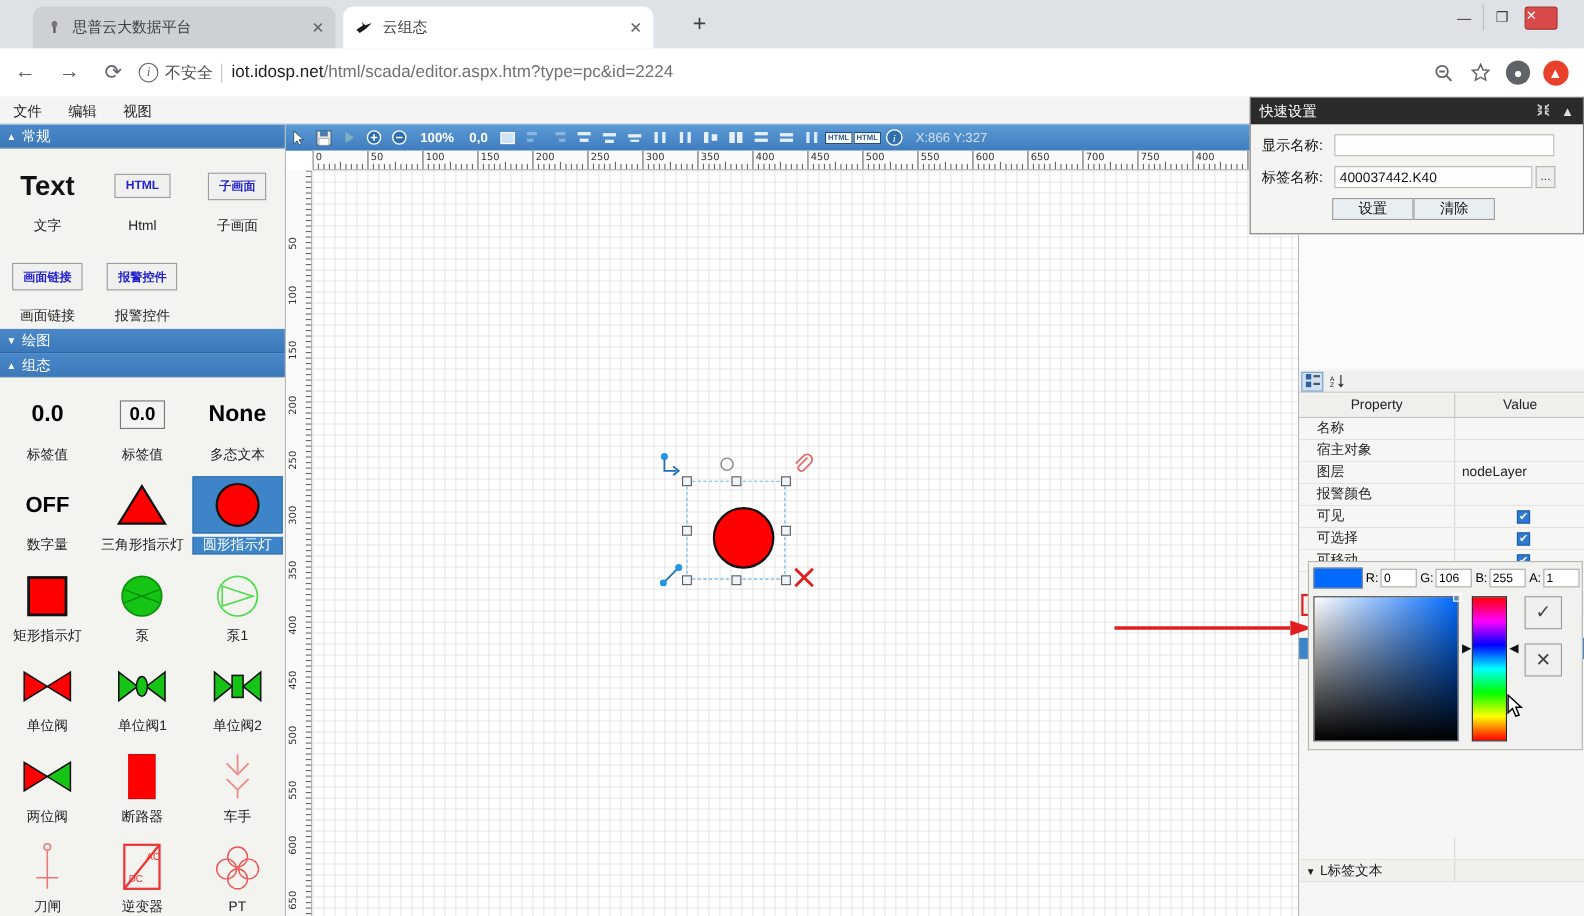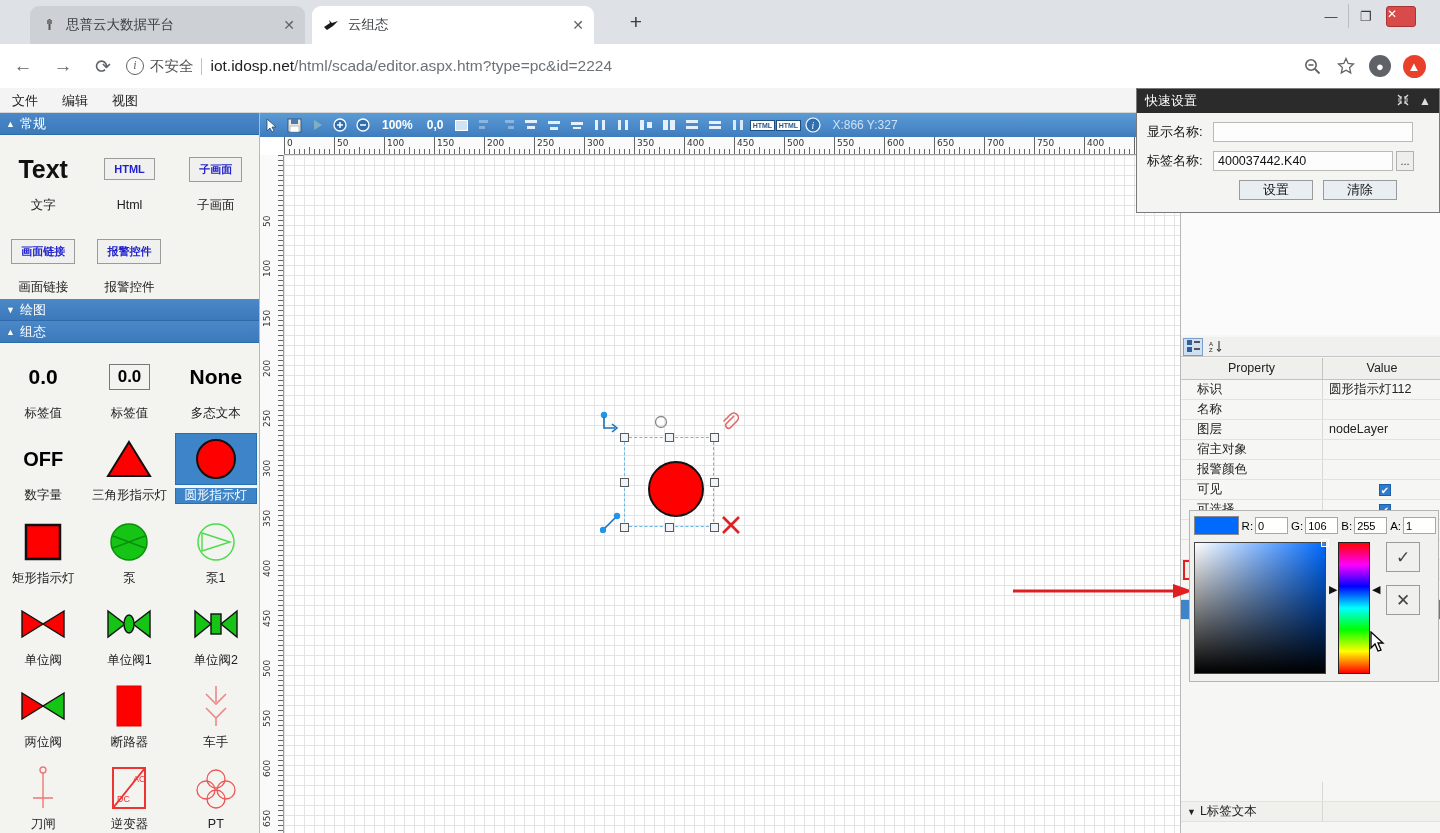--- a/index.html
+++ b/index.html
@@ -1015,34 +1015,30 @@
   </div>
 
   <div id="prop-table">
 
     <div class="phead">
       <div style="width:142px;border-right:1px solid #c3c3bf;">Property</div>
       <div style="flex:1;">Value</div>
     </div>
 
     <div class="prow">
-      <div class="pkey">标识</div>
-      <div class="pval">圆形指示灯112</div>
+      <div class="pkey">名称</div>
+      <div class="pval"></div>
     </div>
     <div class="prow">
-      <div class="pkey">名称</div>
+      <div class="pkey">宿主对象</div>
       <div class="pval"></div>
     </div>
     <div class="prow">
       <div class="pkey">图层</div>
       <div class="pval">nodeLayer</div>
-    </div>
-    <div class="prow">
-      <div class="pkey">宿主对象</div>
-      <div class="pval"></div>
     </div>
     <div class="prow">
       <div class="pkey">报警颜色</div>
       <div class="pval"></div>
     </div>
     <div class="prow">
       <div class="pkey">可见</div>
       <div class="pval center">
           <span class="chk">✔</span>
         </div>
@@ -1155,17 +1151,17 @@
   </div>
   <div class="qs-row">
     <span class="qs-lbl">显示名称:</span>
     <input class="qs-inp" style="width: 200px;" value="">
   </div>
   <div class="qs-row">
     <span class="qs-lbl">标签名称:</span>
     <input class="qs-inp" style="width: 180px;" value="400037442.K40">
     <span id="qs-dots">...</span>
   </div>
-  <div class="qs-row" style="margin-left:102px;gap:10px;align-items:center;">
+  <div class="qs-row" style="margin-left:74px;align-items:center;">
     <div class="qs-btn">设置</div>
     <div class="qs-btn">清除</div>
   </div>
 </div>
 
 </body></html>

